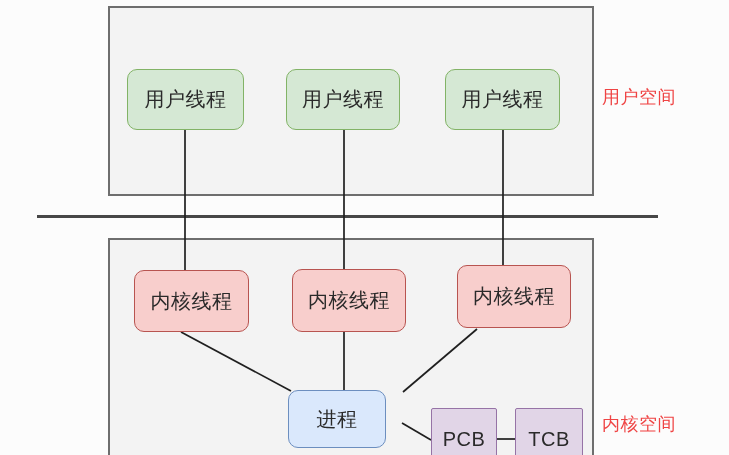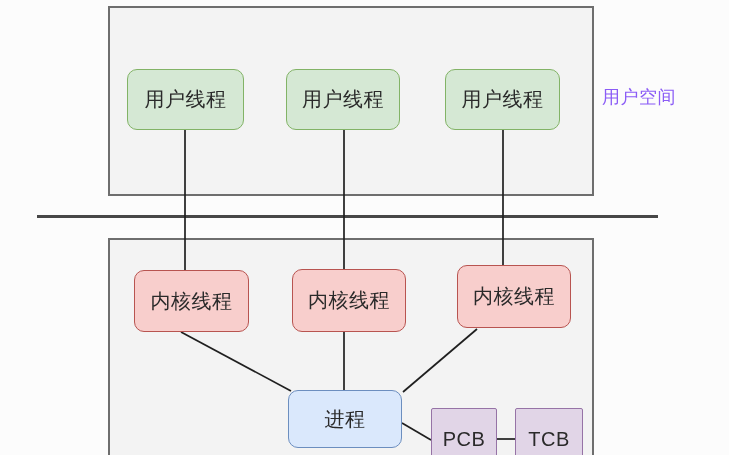--- a/index.html
+++ b/index.html
@@ -70,29 +70,29 @@
     border-color: var(--pcb-border, #9673a6);
     border-radius: 2px;
     border-width: 1.4px;
   }
   .ut1 { left: 127px; top: 69px;  width: 117px; height: 61px; }
   .ut2 { left: 286px; top: 69px;  width: 114px; height: 61px; }
   .ut3 { left: 445px; top: 69px;  width: 115px; height: 61px; }
   .kt1 { left: 126px; top: 270px; width: 115px; height: 62px; }
   .kt2 { left: 284px; top: 269px; width: 114px; height: 63px; }
   .kt3 { left: 449px; top: 265px; width: 114px; height: 63px; }
-  .proc { left: 288px; top: 390px; width: 114px; height: 58px; }
+  .proc { left: 288px; top: 390px; width: 98px; height: 58px; }
   .pcb { left: 431px; top: 408px; width: 66px; height: 62px; }
   .tcb { left: 515px; top: 408px; width: 68px; height: 62px; }
   .space-label {
     position: absolute;
     z-index: 3;
     font-size: 18px;
     letter-spacing: 0.5px;
-    color: #8b5cf6;
+    color: #ef4444;
     white-space: nowrap;
   }
   .label-user-space   { left: 602px; top: 85px; }
   .label-kernel-space { left: 602px; top: 412px; }
 </style>
 </head>
 <body>
 
 <div class="canvas">
 
@@ -137,14 +137,15 @@
   </div>
 
   <div class="node purple pcb">
     <span>PCB</span>
   </div>
   <div class="node purple tcb">
     <span>TCB</span>
   </div>
 
   <div class="space-label label-user-space">用户空间</div>
+  <div class="space-label label-kernel-space">内核空间</div>
 
 </div>
 
 </body></html>

